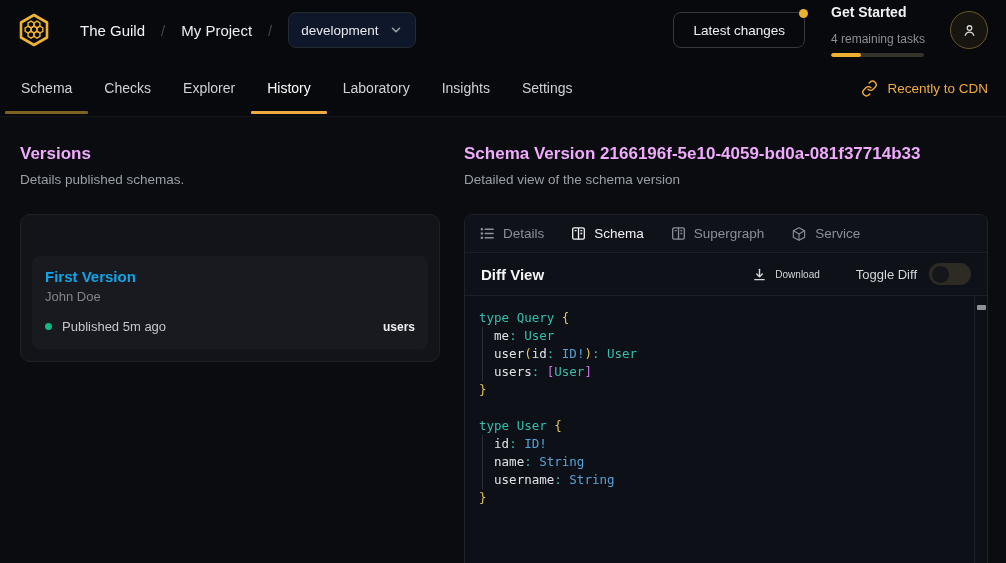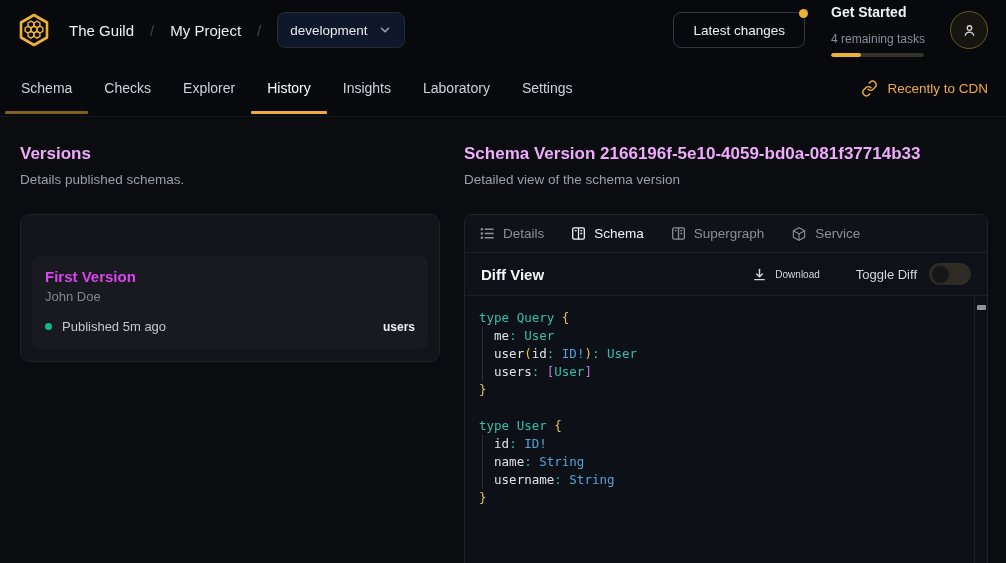--- a/index.html
+++ b/index.html
@@ -8,21 +8,21 @@
     background:#0a0c10;
     color:#e8eaee;
     font-family:"Liberation Sans", sans-serif;
     position:relative;
   }
   
   .topbar {
     height:60px; display:flex; align-items:center;
     padding:0 18px 0 16px; background:#07090d;
   }
-  .brand { display:flex; align-items:center; gap:17px; cursor:pointer; }
+  .brand { display:flex; align-items:center; gap:28px; cursor:pointer; }
   .brand-name { font-size:15px; font-weight:500; color:#f2f3f5; }
   .crumb-sep { color:#41454d; font-size:15px; margin:0 16px; }
   .crumb-link { font-size:15px; color:#eceef1; cursor:pointer; }
   .env-select {
     display:flex; align-items:center; gap:10px; height:36px; padding:0 12px;
     background:#0f172a; border:1px solid #262a31; border-radius:8px;
     font-size:13.5px; color:#e8eaed; cursor:pointer;
   }
   .env-select .chev { color:#9aa0a8; display:flex; }
   .topbar-right { margin-left:auto; display:flex; align-items:center; gap:26px; }
@@ -70,21 +70,21 @@
   .sec-title { font-size:17px; font-weight:700; color:#f0abfc; line-height:22px; }
   .sec-sub { font-size:13.5px; color:#9aa0a7; margin-top:7px; }
   
   .versions-card {
     margin-top:27px; background:#131419; border:1px solid #1f2127;
     border-radius:10px; padding:41px 11px 12px;
   }
   .version-item {
     background:#191a1f; border-radius:8px; padding:12px 13px 15px; cursor:pointer;
   }
-  .vi-name { font-size:15px; font-weight:600; color:#d946ef; }
+  .vi-name { font-size:15px; font-weight:600; color:#0ea5e9; }
   .vi-author { font-size:13px; color:#80858d; margin-top:4px; }
   .vi-row { display:flex; align-items:center; margin-top:15px; }
   .vi-dot { width:7px; height:7px; border-radius:50%; background:#12b981; flex:none; }
   .vi-status { font-size:13px; color:#c3c6cb; margin-left:10px; }
   .vi-badge { margin-left:auto; font-size:12px; font-weight:700; color:#eceef1; }
   
   .detail-panel {
     margin-top:27px; background:#0d1016; border:1px solid #1e222a;
     border-radius:8px; height:480px; display:flex; flex-direction:column; overflow:hidden;
   }
@@ -183,22 +183,22 @@
     </div>
   </div>
 </header>
 
 <nav class="navbar">
   <div id="primary-tabs" style="display:flex;">
       <div class="nav-tab underlined" style="--ul: #7d611f;">Schema</div>
       <div class="nav-tab">Checks</div>
       <div class="nav-tab">Explorer</div>
       <div class="nav-tab active underlined" style="--ul: #f0a93c;">History</div>
+      <div class="nav-tab">Laboratory</div>
       <div class="nav-tab">Insights</div>
-      <div class="nav-tab">Laboratory</div>
       <div class="nav-tab">Settings</div>
     </div>
   <div class="cdn-link">
     <span style="display:flex;">
       <svg viewBox="0 0 24 24" width="17" height="17" fill="none" stroke="currentColor" stroke-width="2" stroke-linecap="round">
           <path d="M10 13a5 5 0 0 0 7.07 0l2.83-2.83a5 5 0 0 0-7.07-7.07L11.5 4.4"></path>
           <path d="M14 11a5 5 0 0 0-7.07 0L4.1 13.83a5 5 0 0 0 7.07 7.07l1.3-1.3"></path>
         </svg>
     </span>
     <span>Recently to CDN</span>

